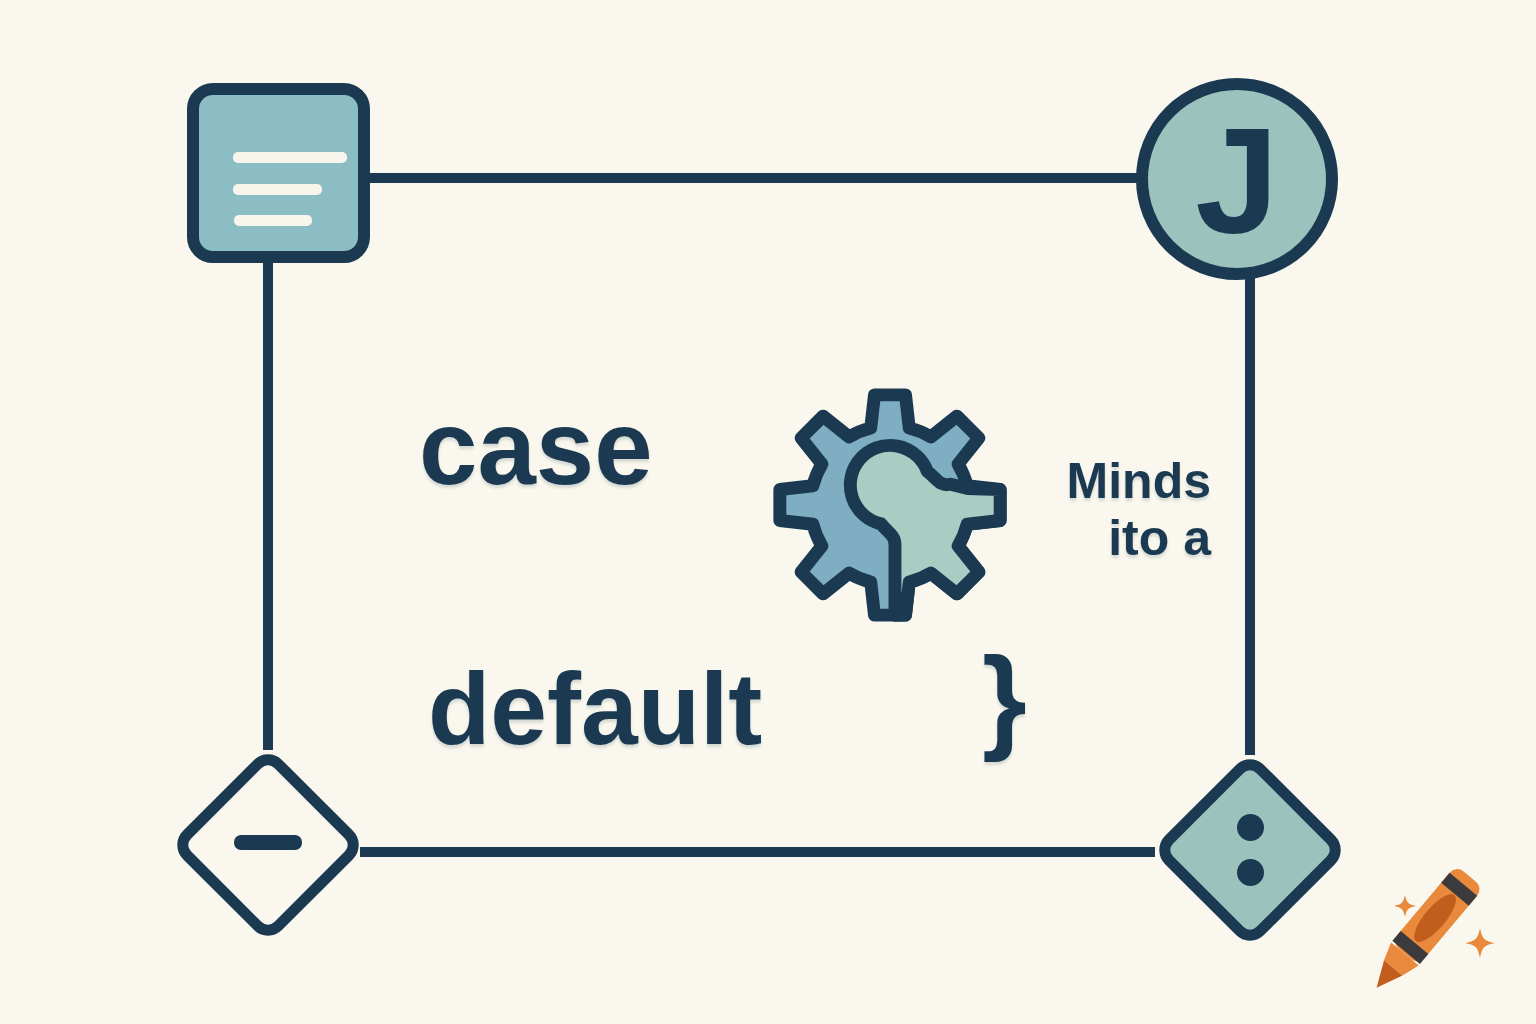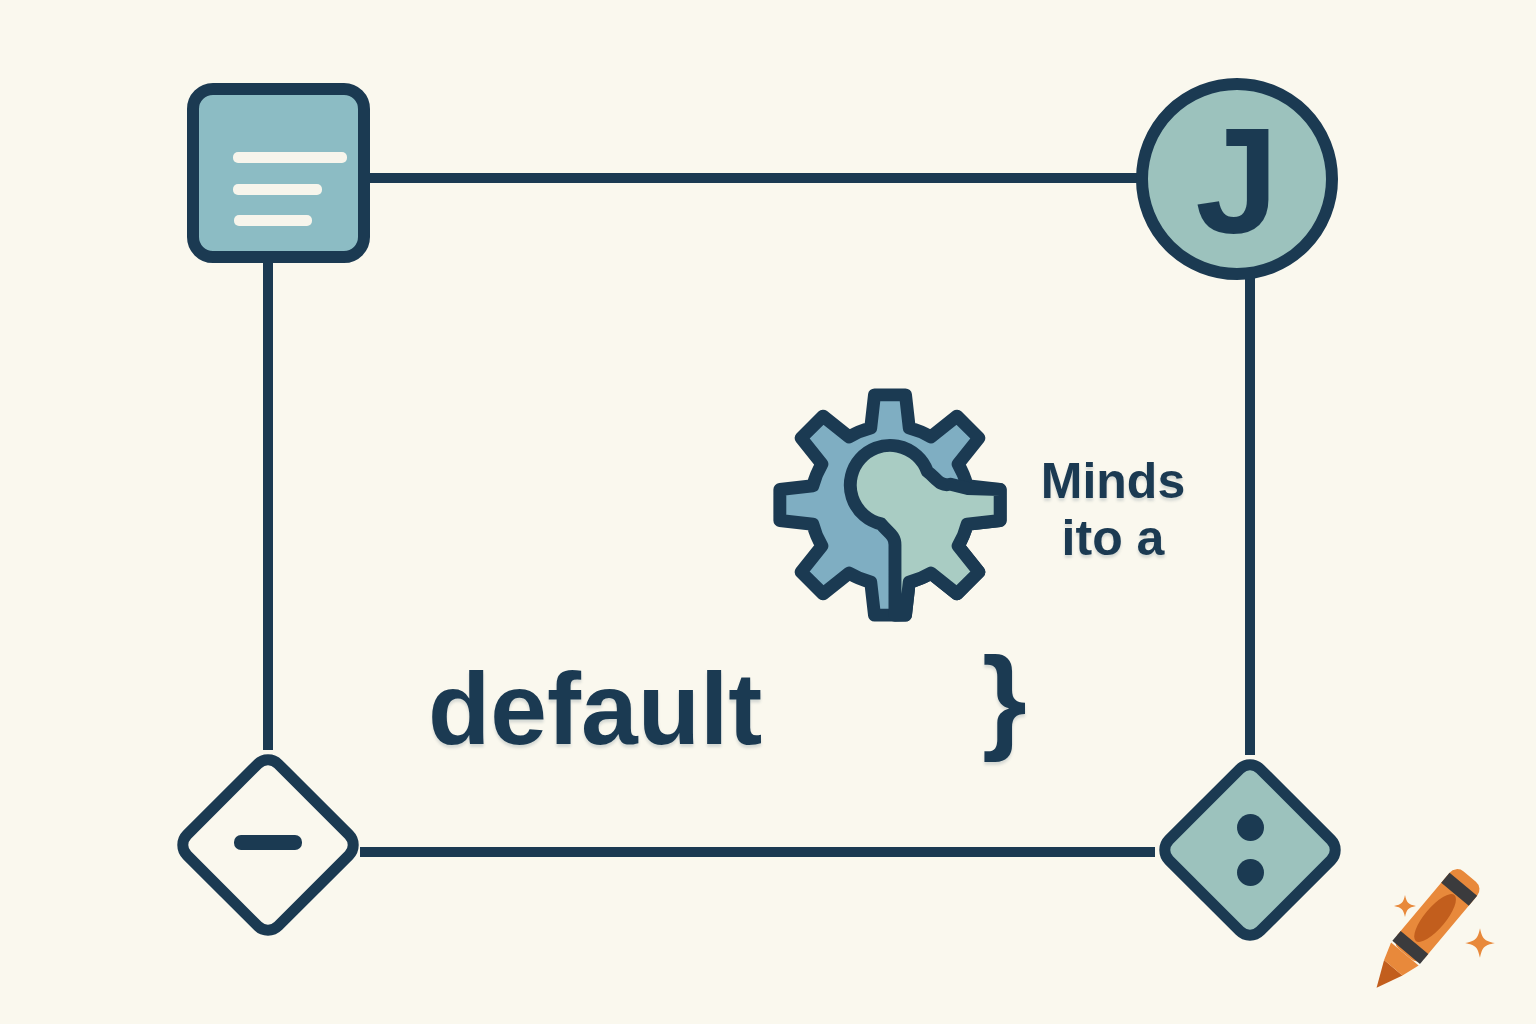--- a/index.html
+++ b/index.html
@@ -53,21 +53,21 @@
   .lbl{
     position:absolute;color:var(--ink);font-weight:700;line-height:1;white-space:nowrap;
     text-shadow:0 3px 3px rgba(27,58,82,.16);
   }
   .lbl .squeeze{display:inline-block;transform-origin:0 50%;}
   .lbl-switch{left:414px;top:253px;font-size:105px;}
   .lbl-switch .squeeze{transform:scaleX(.86);}
   .lbl-case{left:419px;top:395px;font-size:105px;}
   .lbl-matches{left:451px;top:554px;font-size:58px;}
   .lbl-matches .squeeze{transform:scaleX(.87);}
-  .lbl-binds{left:1015px;top:453px;width:196px;font-size:50px;line-height:57px;text-align:center;white-space:normal;}
+  .lbl-binds{left:1015px;top:453px;width:196px;font-size:50px;line-height:57px;text-align:right;white-space:normal;}
   .lbl-default{left:428px;top:658px;font-size:102px;}
   .lbl-brace{left:982px;top:641px;font-size:115px;}
   .icon-svg{position:absolute;}
 </style>
 </head>
 <body>
 
 <div class="canvas">
 
   <div class="connector" style="left:362px;top:173px;width:784px;height:10px;"></div>
@@ -99,20 +99,21 @@
       <span class="colon-dot"></span>
     </div>
   </div>
 
   <svg class="icon-svg" style="left:741px;top:356px;" width="298" height="298" viewBox="0 0 300 300">
     <path fill="var(--gear-blue)" stroke="var(--ink)" stroke-width="13" stroke-linejoin="round" d="M227.6 130.6 L260.9 134.4 L260.9 165.6 L227.6 169.4 A80 80 0 0 1 218.6 191.2 L239.5 217.4 L217.4 239.5 L191.2 218.6 A80 80 0 0 1 169.4 227.6 L165.6 260.9 L134.4 260.9 L130.6 227.6 A80 80 0 0 1 108.8 218.6 L82.6 239.5 L60.5 217.4 L81.4 191.2 A80 80 0 0 1 72.4 169.4 L39.1 165.6 L39.1 134.4 L72.4 130.6 A80 80 0 0 1 81.4 108.8 L60.5 82.6 L82.6 60.5 L108.8 81.4 A80 80 0 0 1 130.6 72.4 L134.4 39.1 L165.6 39.1 L169.4 72.4 A80 80 0 0 1 191.2 81.4 L217.4 60.5 L239.5 82.6 L218.6 108.8 A80 80 0 0 1 227.6 130.6 Z"></path>
     <path fill="var(--puzzle-green)" stroke="var(--ink)" stroke-width="13" stroke-linejoin="round" d="M155 261 L155 190 C155 180 147 177 141 169 A40 40 0 1 1 187.6 116.3 C196 122 200 132 211 129 L228.3 133.4 L260.9 134.4 L260.9 165.6 L227.6 169.4 A80 80 0 0 1 218.6 191.2 L239.5 217.4 L217.4 239.5 L191.2 218.6 A80 80 0 0 1 169.4 227.6 L165.6 260.9 Z"></path>
   </svg>
 
 
+  <div class="lbl lbl-case">case</div>
 
 
   <div class="lbl lbl-binds">
     <span>Minds</span><br>
     <span>ito a</span><br>
   </div>
 
   <div class="lbl lbl-default">default</div>
 
   <div class="lbl lbl-brace">}</div>

